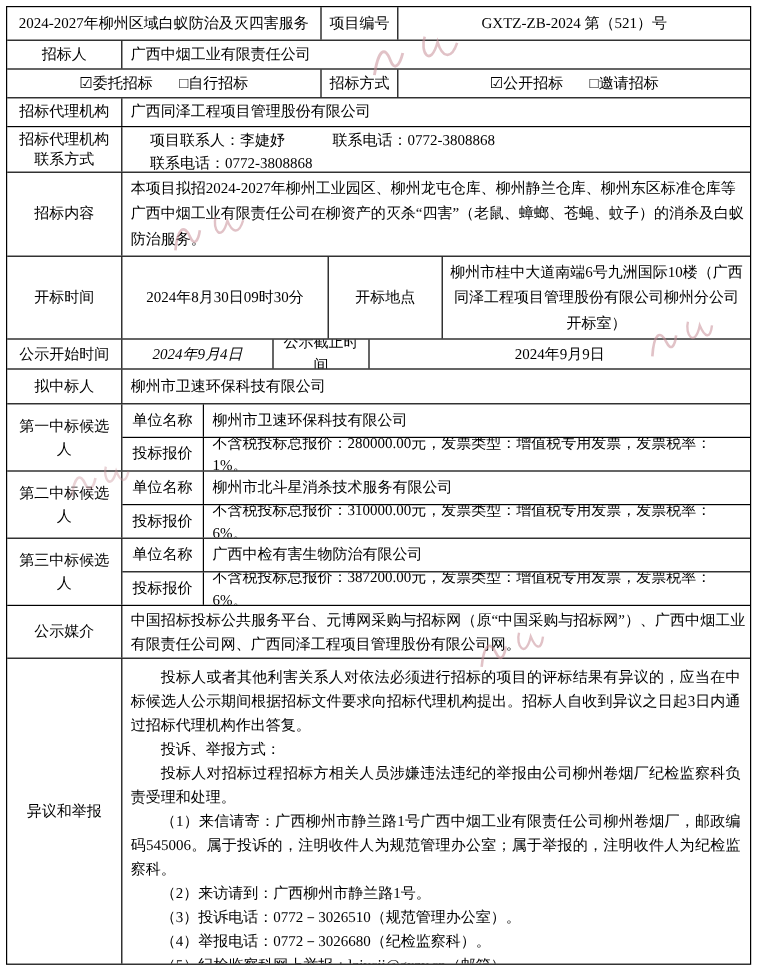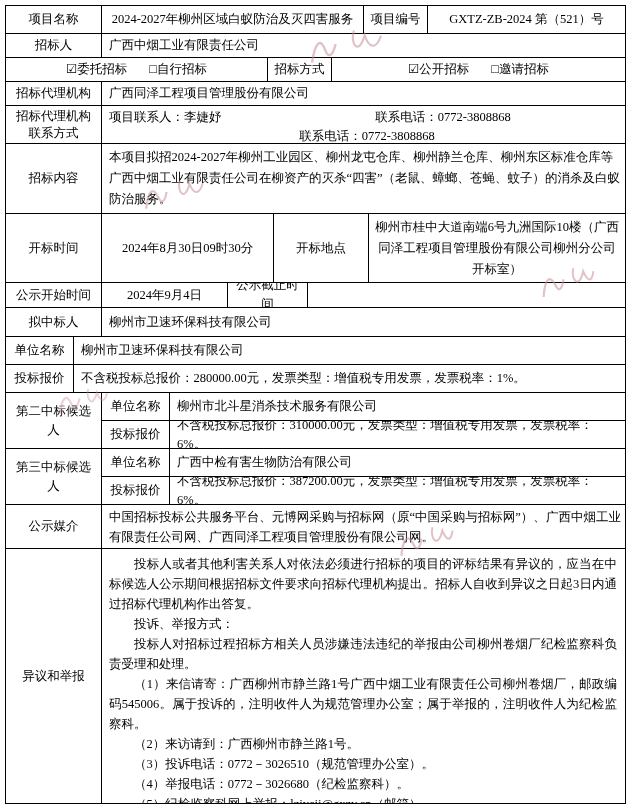--- a/index.html
+++ b/index.html
@@ -21,48 +21,47 @@
     text-align:center;padding:1px 4px;overflow:hidden;line-height:1.5;
   }
   .cell.end{border-right:none;}
   .lft{justify-content:flex-start;text-align:left;padding-left:7px;}
   .w-label{flex:0 0 96px;}
   .grow{flex:1 1 auto;}
   .col2a{flex:0 0 262px;}
   .col3a{flex:0 0 64px;}
   .optwrap{gap:22px;align-items:center;}
   .twoLine{flex-direction:column;line-height:17px;}
-  .contactCell{flex-direction:column;align-items:stretch;justify-content:space-around;padding:2px 0;}
+  .contactCell{flex-direction:column;align-items:stretch;justify-content:space-around;padding:2px 0;margin-left:16px;}
   .contactLine{display:flex;padding-left:7px;}
   .contactLine .person{flex:0 0 152px;text-align:left;}
-  .contactLine .phone{flex:1;text-align:center;}
+  .contactLine .phone{flex:1;text-align:left;}
   .blockText{display:block;width:100%;line-height:21px;text-align:left;}
   .blockCenter{display:block;width:100%;line-height:21px;text-align:center;}
   .timeCol{flex:0 0 172px;}
   .placeLbl{flex:0 0 95px;}
-  .pubVal{flex:0 0 126px;}
+  .pubVal{flex:0 0 126px;font-style:italic;}
   .pubLbl2{flex:0 0 80px;}
   .groupInner{flex:1 1 auto;display:flex;flex-direction:column;min-width:0;}
   .subrow{display:flex;flex:1 1 0;min-height:0;}
   .subrow.div{border-bottom:1px solid #000;}
   .sublbl{flex:0 0 68px;}
   .mediaText{display:block;width:100%;line-height:20px;text-align:justify;}
   .objCell{align-items:flex-start;padding:5px 8px 4px 7px;}
   .objBody{display:block;width:100%;}
   .objBody p{margin:0;text-indent:2em;line-height:20px;text-align:justify;}
   .wm{position:absolute;pointer-events:none;opacity:.55;}
   .wm svg{display:block;}
 </style>
 </head>
 <body>
 
 <div class="doc">
 
   <div class="row" style="height:28px">
-    <div class="cell w-label">项目名称</div>
     <div class="cell col2a">2024-2027年柳州区域白蚁防治及灭四害服务</div>
     <div class="cell col3a">项目编号</div>
     <div class="cell grow end">GXTZ-ZB-2024 第（521）号</div>
   </div>
 
   <div class="row" style="height:24px">
     <div class="cell w-label">招标人</div>
     <div class="cell grow end lft">广西中烟工业有限责任公司</div>
   </div>
 
@@ -112,28 +111,30 @@
     <div class="cell placeLbl">开标地点</div>
     <div class="cell grow end">
       <span class="blockCenter">柳州市桂中大道南端6号九洲国际10楼（广西同泽工程项目管理股份有限公司柳州分公司开标室）</span>
     </div>
   </div>
 
   <div class="row" style="height:25px">
     <div class="cell w-label">公示开始时间</div>
     <div class="cell pubVal">2024年9月4日</div>
     <div class="cell pubLbl2">公示截止时间</div>
+    <div class="cell grow end">2024年9月9日</div>
   </div>
 
   <div class="row" style="height:29px">
     <div class="cell w-label">拟中标人</div>
     <div class="cell grow end lft">柳州市卫速环保科技有限公司</div>
   </div>
 
   <div class="row" style="height:56px">
+    <div class="cell w-label">第一中标候选人</div>
     <div class="groupInner">
       <div class="subrow div">
         <div class="cell sublbl">单位名称</div>
         <div class="cell grow end lft">柳州市卫速环保科技有限公司</div>
       </div>
       <div class="subrow">
         <div class="cell sublbl">投标报价</div>
         <div class="cell grow end lft">不含税投标总报价：280000.00元，发票类型：增值税专用发票，发票税率：1%。</div>
       </div>
     </div>

